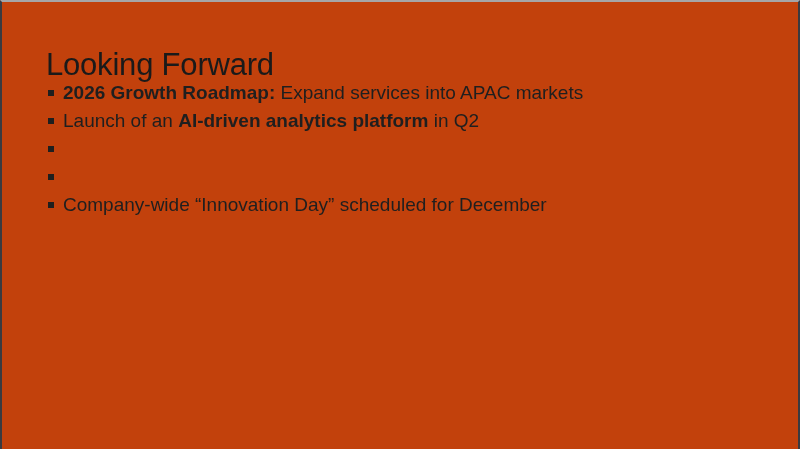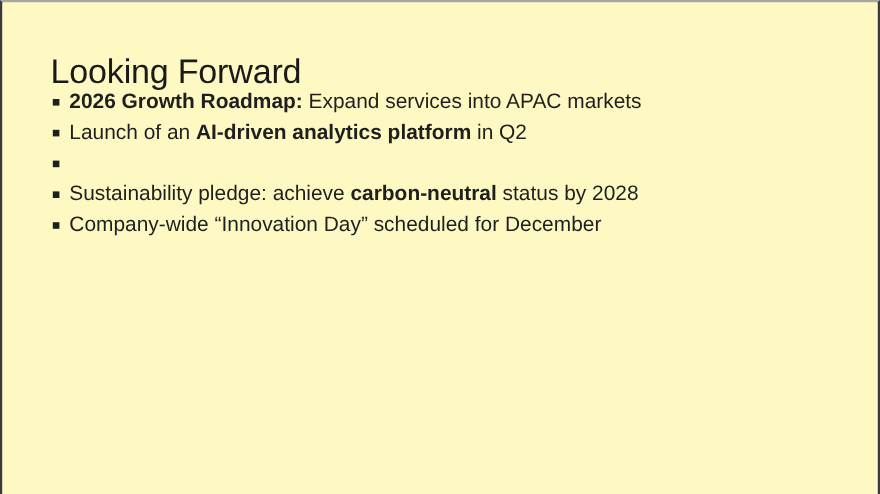--- a/index.html
+++ b/index.html
@@ -13,21 +13,21 @@
     background: #ffffff;
     font-family: "Liberation Sans", sans-serif;
     overflow: hidden;
   }
 
   .slide {
     position: relative;
     box-sizing: border-box;
     width: 800px;
     height: 449px;
-    background: #fef9c3;
+    background: #c2410c;
     border-top: 2px solid #a6a6a8;
     border-left: 2px solid #3a3a40;
     border-right: 2px solid #3a3a40;
     border-bottom: 0;
     overflow: hidden;
   }
 
   .slide-body {
     position: absolute;
     left: 44px;
@@ -88,18 +88,18 @@
 
 <div class="slide">
   <div class="slide-body">
 
     <h1 class="slide-title">Looking Forward</h1>
 
     <ul class="bullet-list">
         <li class="bullet-item"><span class="bullet-marker"></span><span class="bullet-text"><b>2026 Growth Roadmap:</b><span> Expand services into APAC markets</span></span></li>
         <li class="bullet-item"><span class="bullet-marker"></span><span class="bullet-text"><span>Launch of an </span><b>AI-driven analytics platform</b><span> in Q2</span></span></li>
         <li class="bullet-item"><span class="bullet-marker"></span></li>
-        <li class="bullet-item"><span class="bullet-marker"></span><span class="bullet-text"><span>Sustainability pledge: achieve </span><b>carbon-neutral</b><span> status by 2028</span></span></li>
+        <li class="bullet-item"><span class="bullet-marker"></span></li>
         <li class="bullet-item"><span class="bullet-marker"></span><span class="bullet-text"><span>Company-wide “Innovation Day” scheduled for December</span></span></li>
       </ul>
 
   </div>
 </div>
 
 </body></html>

